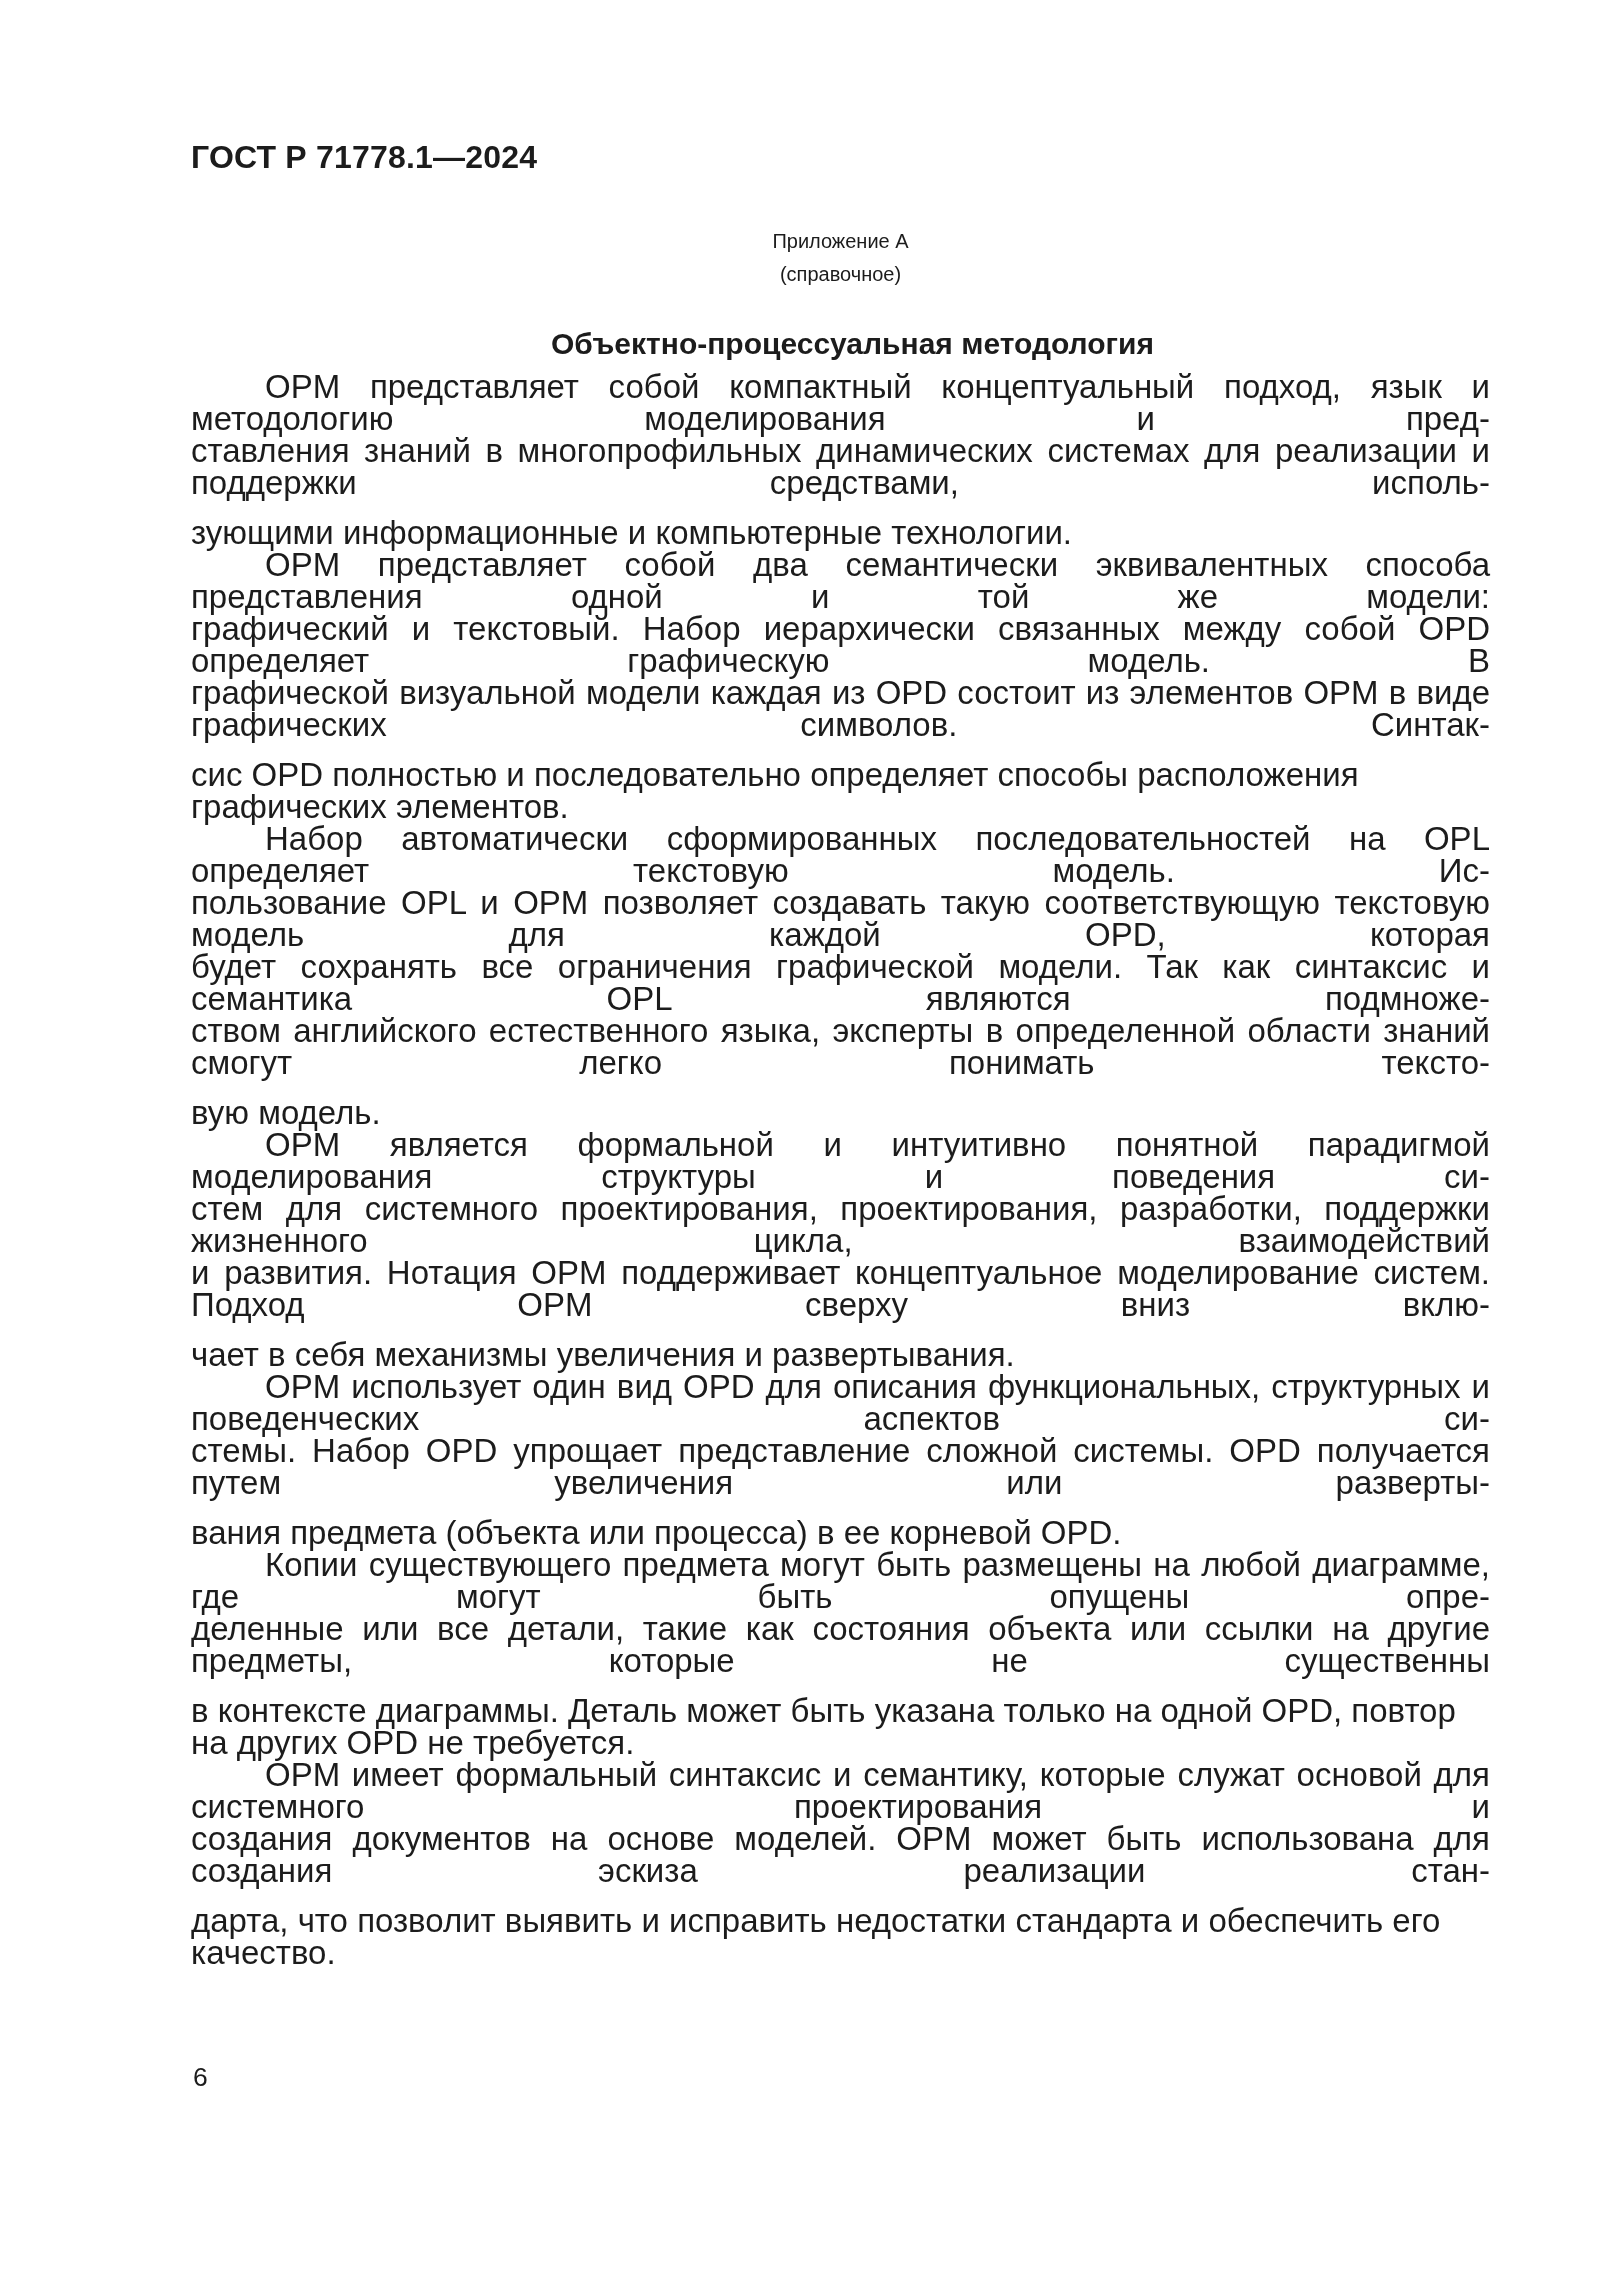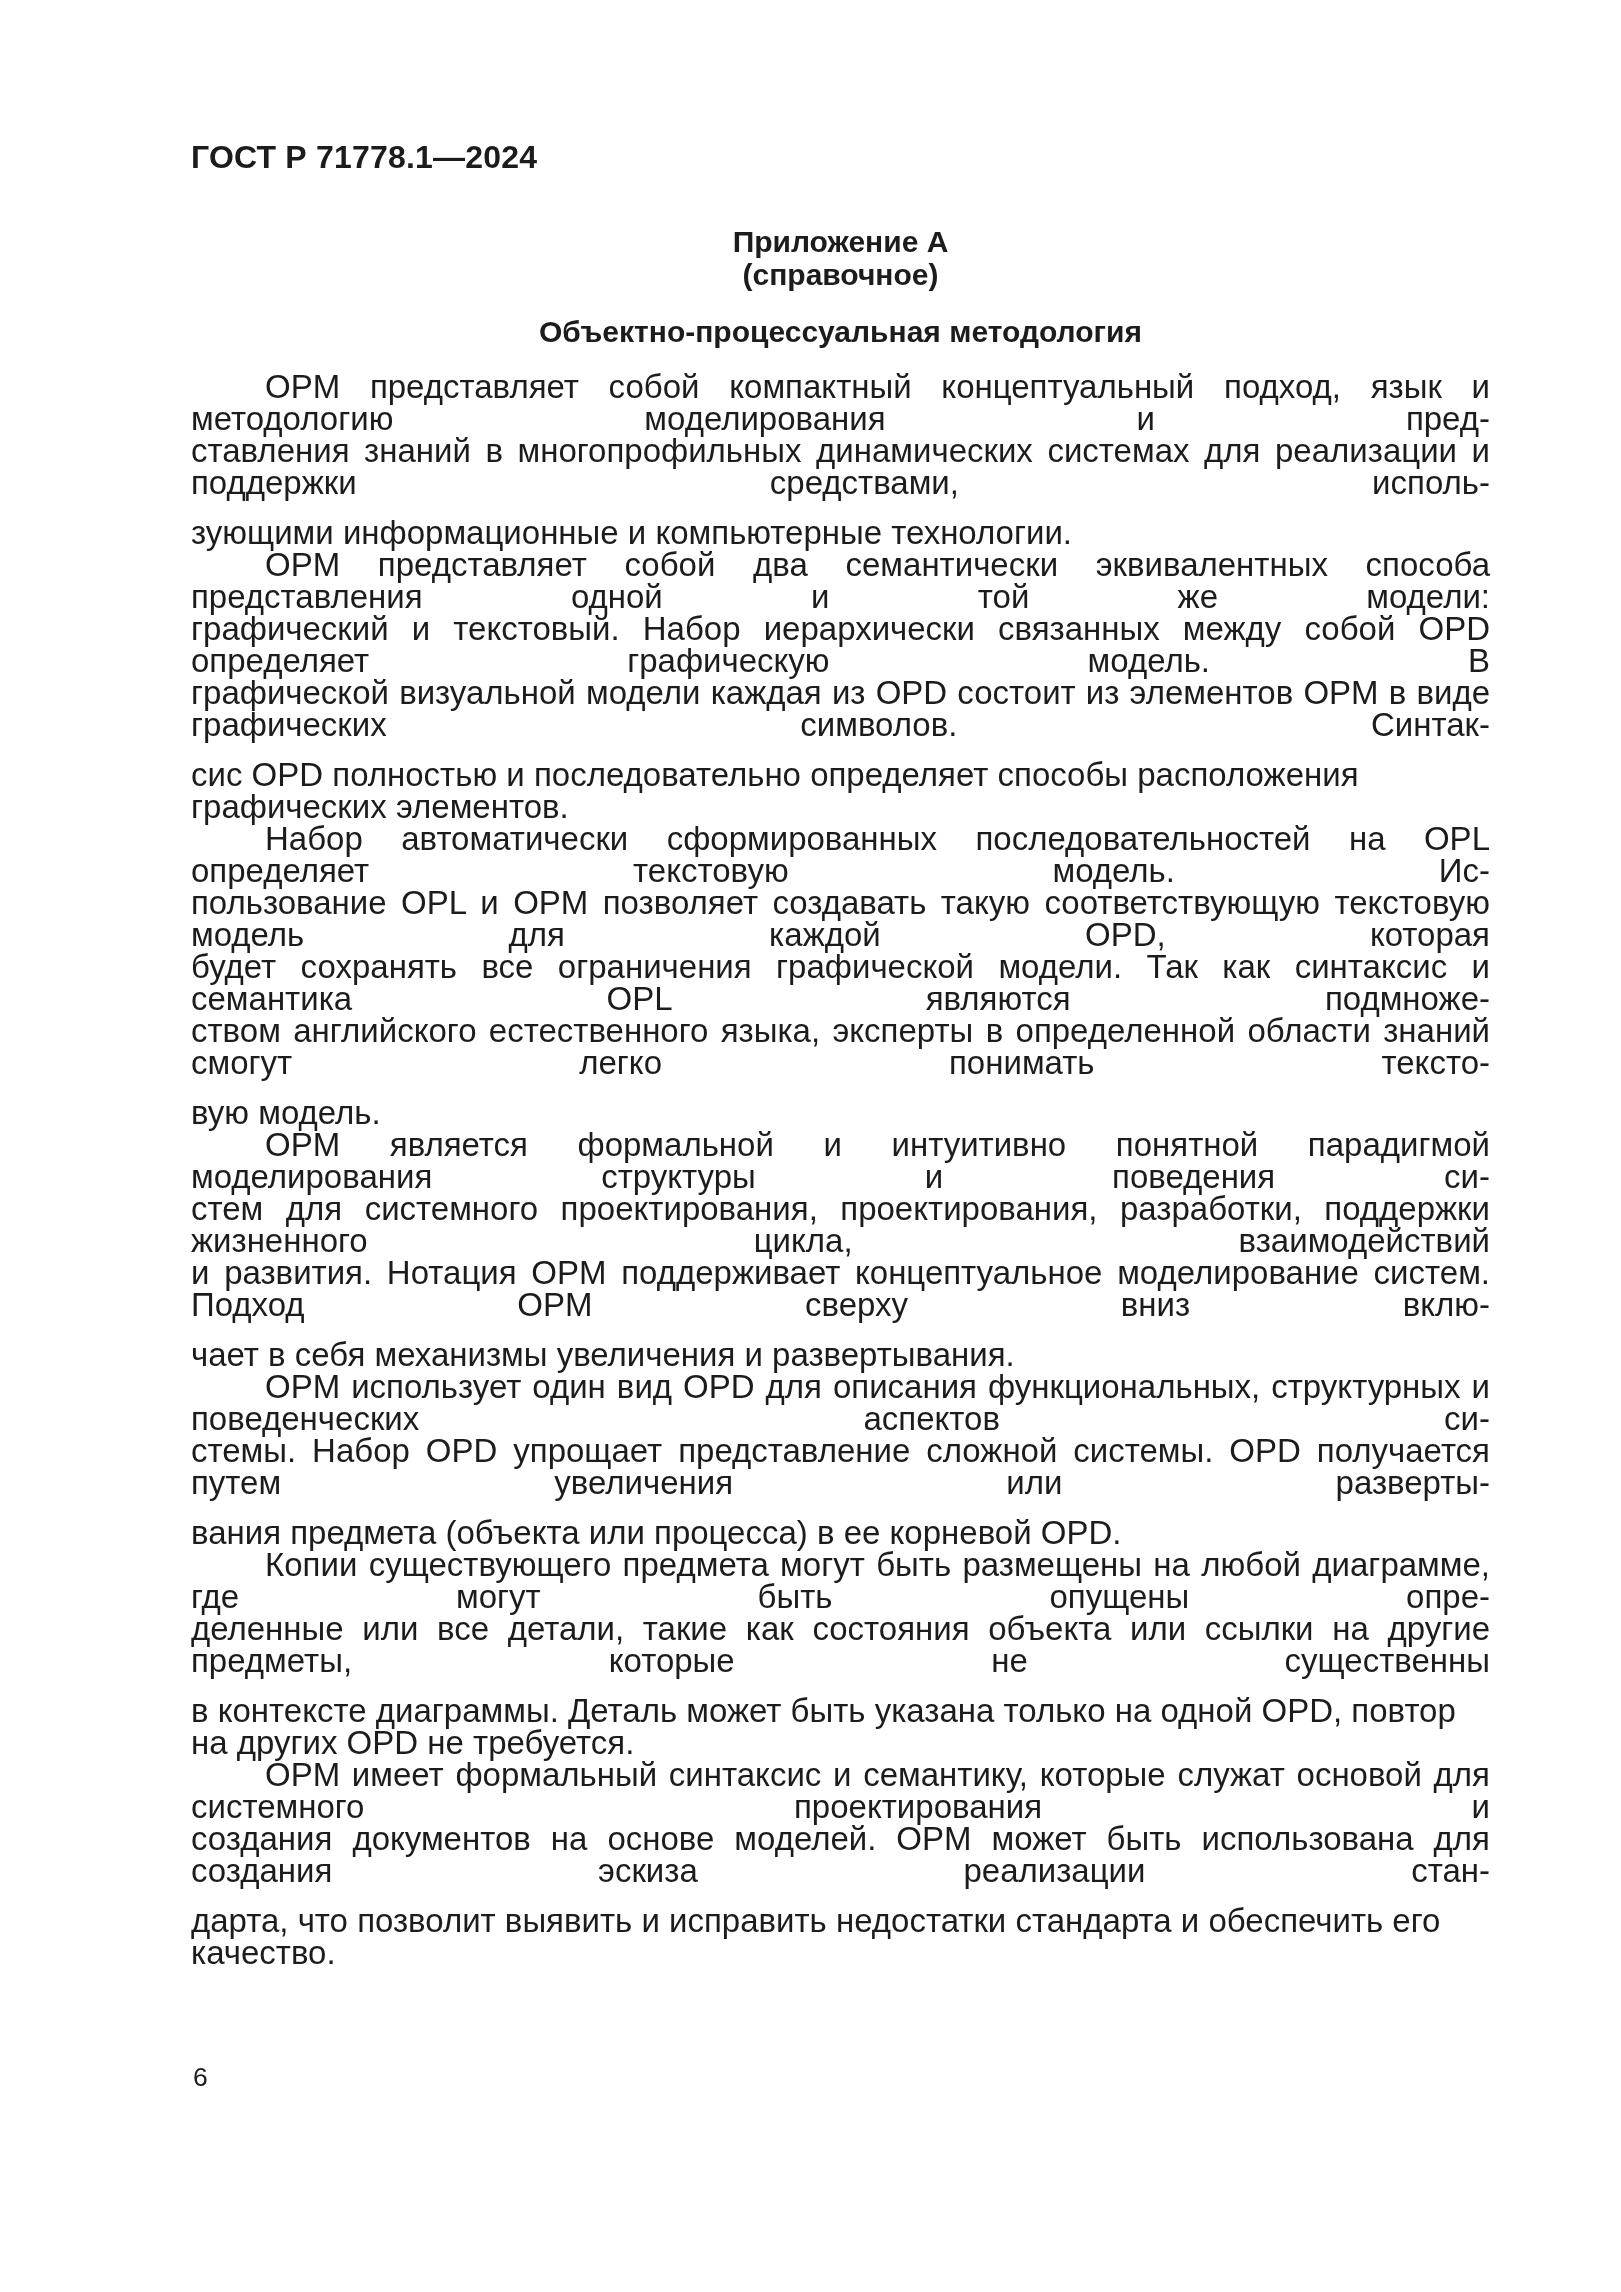--- a/index.html
+++ b/index.html
@@ -24,30 +24,30 @@
     font-weight: bold;
     letter-spacing: 0.2px;
     white-space: nowrap;
   }
   .appendix-block {
     position: absolute;
     left: 191px;
     top: 225px;
     width: 1299px;
     text-align: center;
-    font-size: 30px;
-    font-weight: bold;
+    font-size: 20px;
+    font-weight: normal;
     line-height: 33px;
   }
   .doc-title {
     position: absolute;
     left: 191px;
     top: 314px;
     width: 1299px;
-    margin: 0;
+    margin: 12px;
     text-align: center;
     font-size: 30px;
     font-weight: bold;
     line-height: 35px;
   }
   .body-text {
     position: absolute;
     left: 191px;
     top: 371px;
     width: 1299px;

